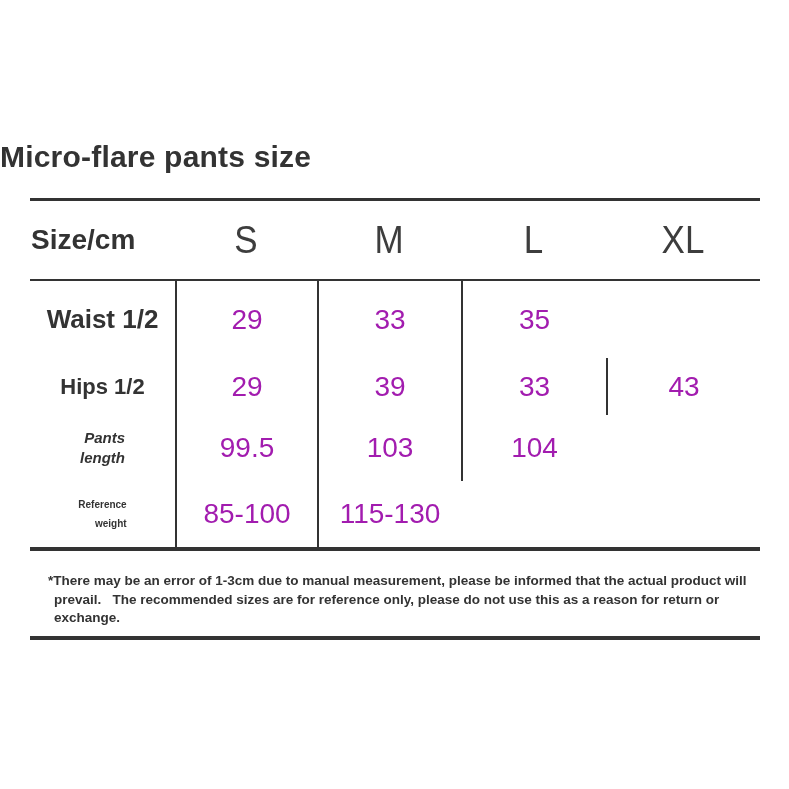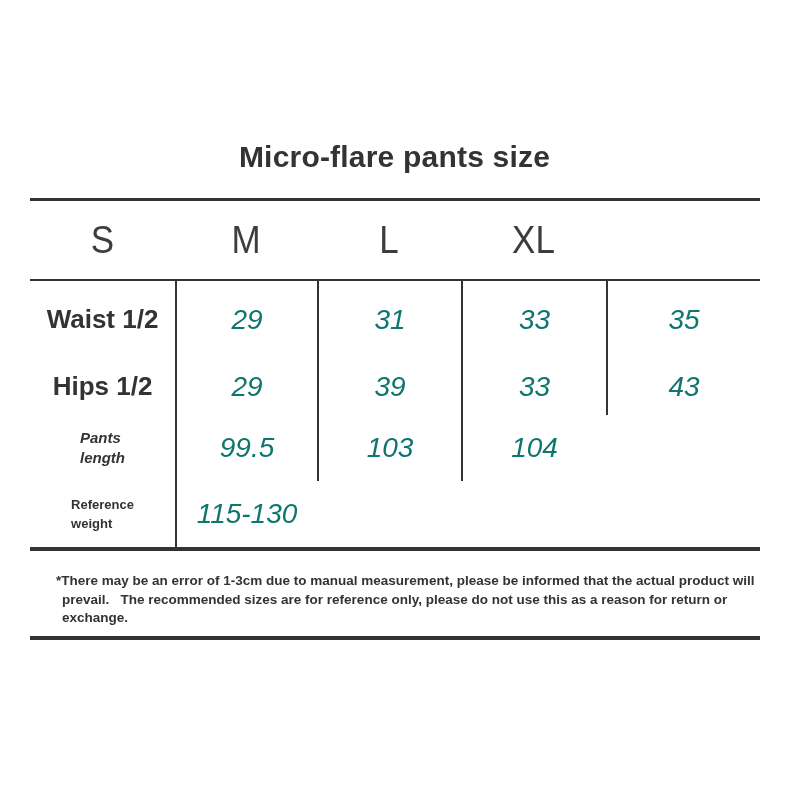--- a/index.html
+++ b/index.html
@@ -9,21 +9,21 @@
     font-family: "Liberation Sans", sans-serif;
     color: #3a3a3a;
     position: relative;
     overflow: hidden;
   }
   .page { position: absolute; inset: 0; background: #ffffff; }
 
   .title {
     position: absolute;
     top: 140px; left: 0; width: 100%;
-    text-align: center;
+    text-align: left;
     font-size: 30px;
     font-weight: 700;
     letter-spacing: 0.2px;
     color: #333333;
   }
 
   .table-wrap {
     position: absolute;
     top: 198px; left: 30px; width: 730px;
   }
@@ -52,85 +52,83 @@
     text-align: center;
     color: #3d3d3d;
     transform: scaleX(0.92);
   }
 
   .body-rows { border-bottom: 4px solid #333333; }
   .cell {
     display: flex;
     align-items: center;
     justify-content: center;
-    text-align: left;
+    text-align: right;
   }
   .data-cell {
     font-size: 28px;
     font-weight: 400;
-    color: #0f766e;
+    color: #a21caf;
     border-left: 2px solid #333333;
-    font-style: italic;
   }
   .label-cell {
     font-weight: 700;
     color: #333333;
     white-space: pre-line;
   }
   .row-0 { height: 77px; }
   .row-1 { height: 57px; }
   .row-2 { height: 66px; }
   .row-3 { height: 66px; }
   .row-0 .label-cell { font-size: 26px; }
-  .row-1 .label-cell { font-size: 26px; }
+  .row-1 .label-cell { font-size: 22px; }
   .row-2 .label-cell { font-size: 15px; line-height: 20px; font-style: italic; }
-  .row-3 .label-cell { font-size: 13px; line-height: 19px; }
+  .row-3 .label-cell { font-size: 10px; line-height: 19px; }
 
   .footnote {
     position: absolute;
     top: 572px; left: 48px; width: 714px;
     font-size: 13.5px;
     font-weight: 700;
     line-height: 18.5px;
     color: #333333;
     white-space: pre-wrap;
     text-indent: -6px;
     padding-left: 6px;
-    margin-left: 8px;
   }
 
   .bottom-rule {
     position: absolute;
     top: 636px; left: 30px; width: 730px;
     height: 4px;
     background: #333333;
   }
 </style>
 </head>
 <body>
 
 <div class="page">
 
   <div class="title">Micro-flare pants size</div>
 
   <div class="table-wrap">
 
     <div class="grid-row header-row">
+      <div class="corner-cell">Size/cm</div>
       <div class="size-col-header">S</div>
       <div class="size-col-header">M</div>
       <div class="size-col-header">L</div>
       <div class="size-col-header">XL</div>
     </div>
 
     <div class="body-rows">
 
       <div class="grid-row row-0">
         <div class="cell label-cell">Waist 1/2</div>
         <div class="cell data-cell">29</div>
-        <div class="cell data-cell">31</div>
         <div class="cell data-cell">33</div>
         <div class="cell data-cell">35</div>
       </div>
 
       <div class="grid-row row-1">
         <div class="cell label-cell">Hips 1/2</div>
         <div class="cell data-cell">29</div>
         <div class="cell data-cell">39</div>
         <div class="cell data-cell">33</div>
         <div class="cell data-cell">43</div>
@@ -140,20 +138,21 @@
         <div class="cell label-cell">Pants
 length</div>
         <div class="cell data-cell">99.5</div>
         <div class="cell data-cell">103</div>
         <div class="cell data-cell">104</div>
       </div>
 
       <div class="grid-row row-3">
         <div class="cell label-cell">Reference
 weight</div>
+        <div class="cell data-cell">85-100</div>
         <div class="cell data-cell">115-130</div>
       </div>
 
     </div>
   </div>
 
   <div class="footnote">*There may be an error of 1-3cm due to manual measurement, please be informed that the actual product will prevail.   The recommended sizes are for reference only, please do not use this as a reason for return or exchange.</div>
 
   <div class="bottom-rule"></div>
 

